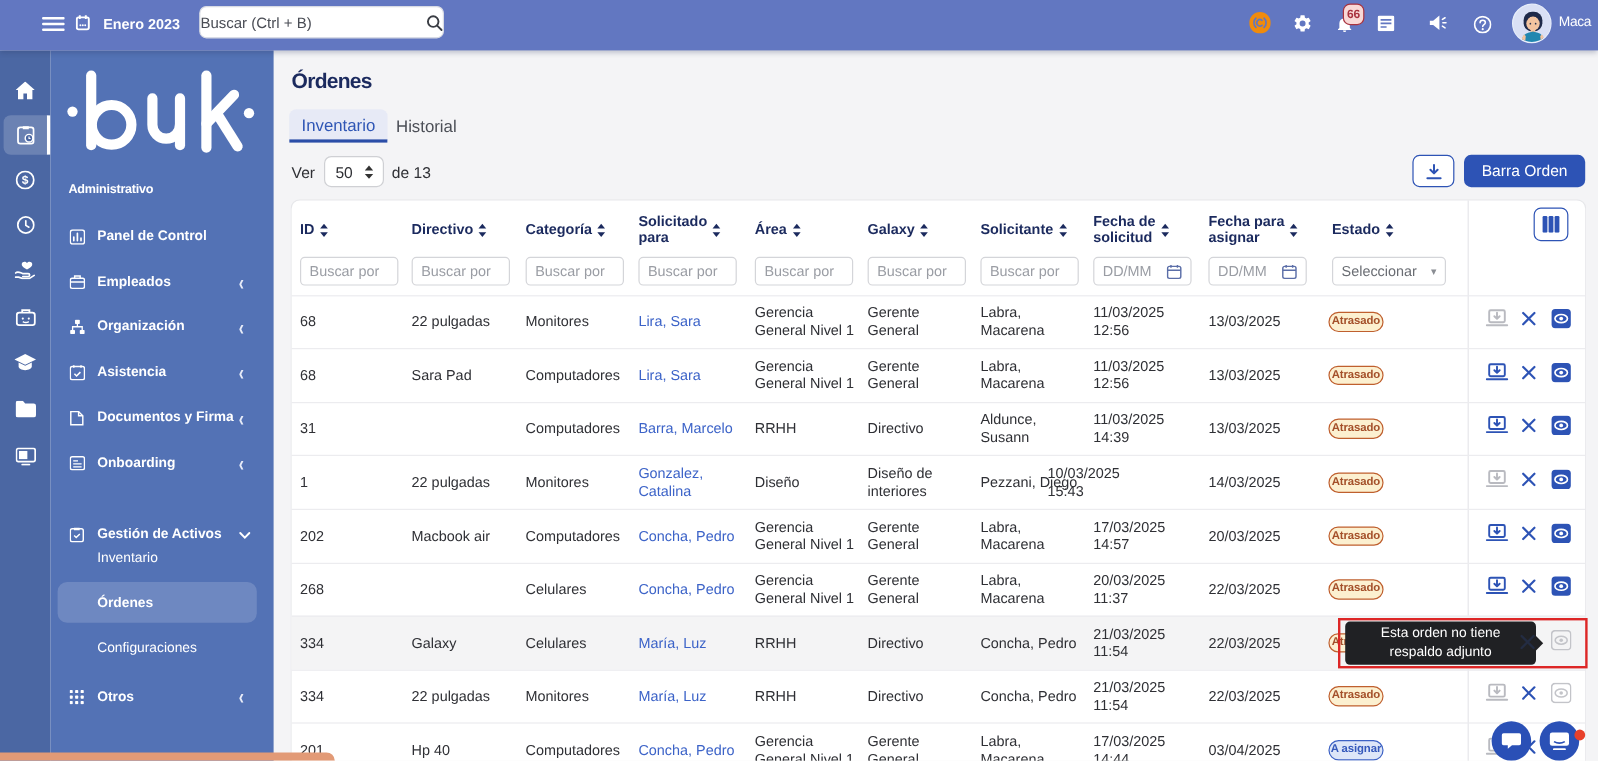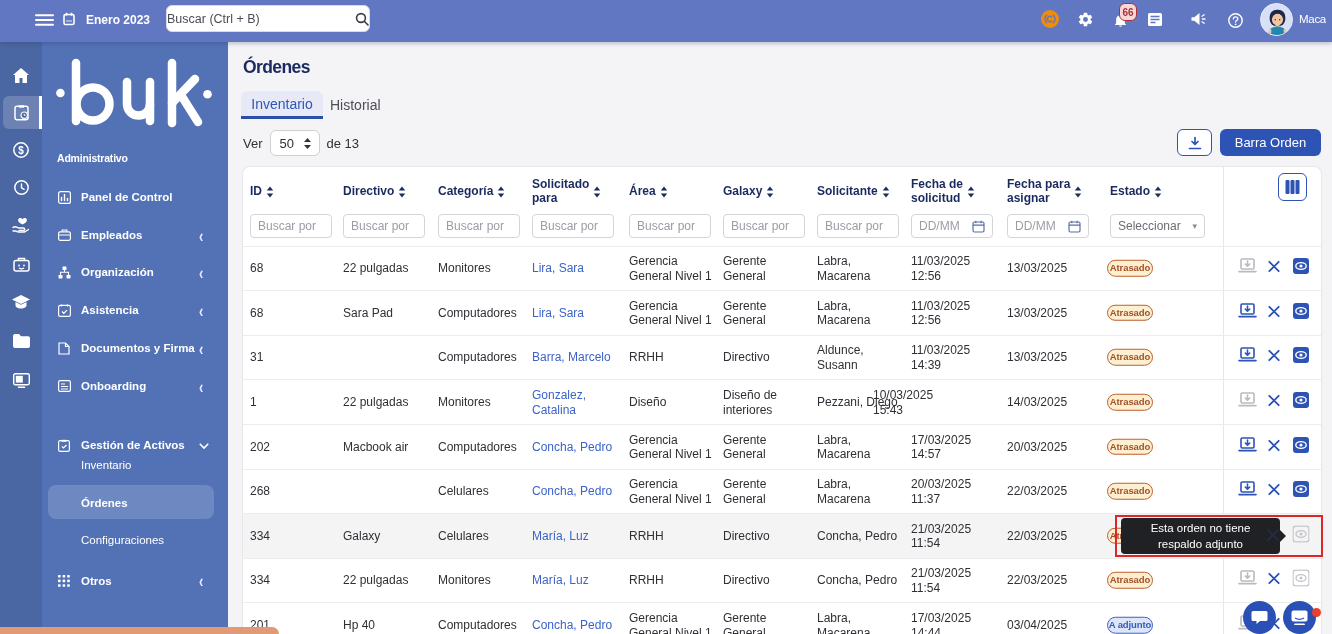--- a/index.html
+++ b/index.html
@@ -668,21 +668,21 @@
 <div class="row" style="top:435.3px;height:44.6px;">
 <div class="cell" style="left:7px;width:86px">201</div>
 <div class="cell" style="left:100px;width:86px">Hp 40</div>
 <div class="cell" style="left:195px;width:86px">Computadores</div>
 <div class="cell link" style="left:289px;width:86px">Concha, Pedro</div>
 <div class="cell" style="left:386px;width:86px">Gerencia<br>General Nivel 1</div>
 <div class="cell" style="left:480px;width:86px">Gerente<br>General</div>
 <div class="cell" style="left:574px;width:86px">Labra,<br>Macarena</div>
 <div class="cell" style="left:668px;width:86px">17/03/2025<br>14:44</div>
 <div class="cell" style="left:764px;width:86px">03/04/2025</div>
-<div class="pill pillT" style="left:864px">A adjunto</div>
+<div class="pill pillT" style="left:864px">A asignar</div>
 <div class="act" style="left:1005px"><svg width="20" height="18" viewBox="0 0 20 18">
             <g fill="none" stroke="#b9bac0" stroke-width="1.6">
               <rect x="3" y="2" width="13" height="10" rx="1.2"></rect>
               <path d="M1 14.6h17" stroke-linecap="round"></path>
             </g>
             <g stroke="#b9bac0" stroke-width="1.6" fill="none" stroke-linecap="round" stroke-linejoin="round">
               <path d="M9.5 4v5M7.3 7l2.2 2.2L11.7 7"></path>
             </g>
           </svg></div>
 <div class="act" style="left:1031px"><svg width="13" height="13" viewBox="0 0 13 13">

